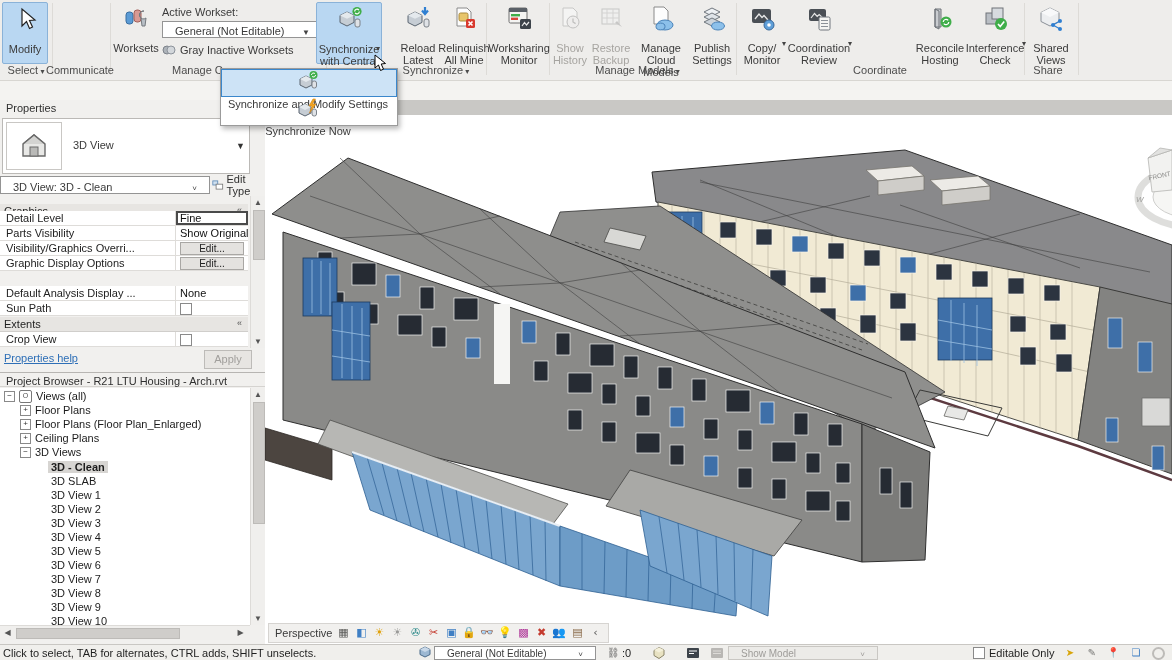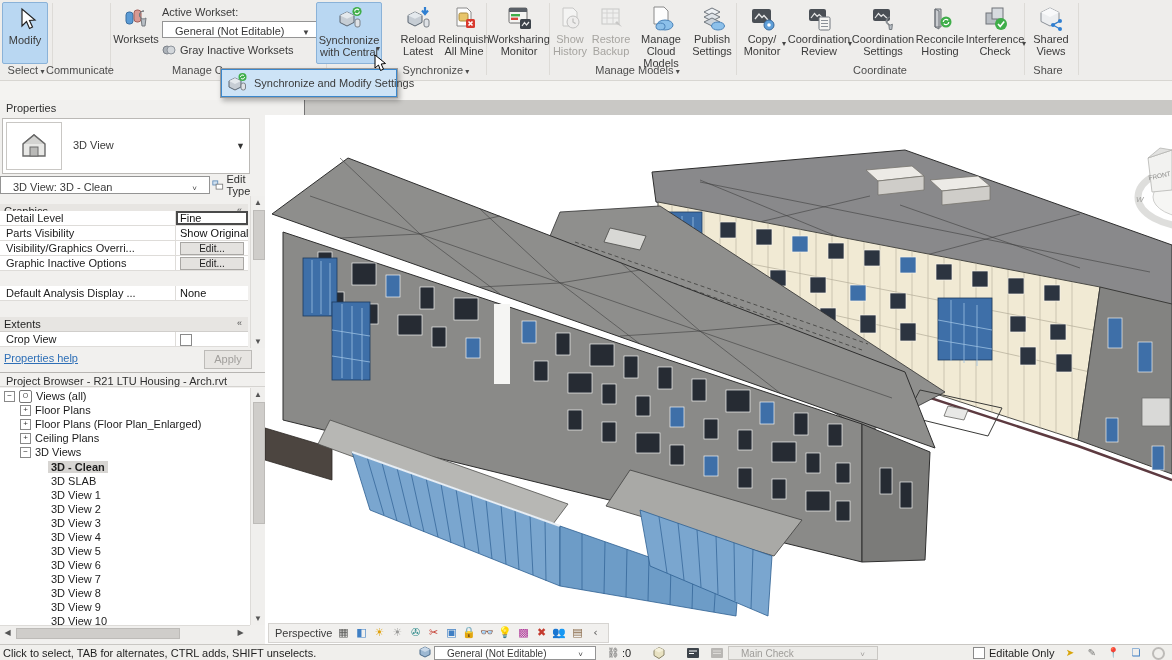--- a/index.html
+++ b/index.html
@@ -2,39 +2,39 @@
 <html><head>
 <meta charset="utf-8">
 <style>
   html,body{margin:0;padding:0;background:#888;}
   .screen{position:relative;width:1172px;height:660px;overflow:hidden;background:#fff;
     font-family:"Liberation Sans",sans-serif;font-size:11px;color:#3a3a3a;-webkit-font-smoothing:antialiased;}
   
   #ribbon{position:absolute;left:0;top:0;width:1172px;height:80px;background:#eeedeb;border-bottom:1px solid #d8d6d2;}
   .rbtn{position:absolute;top:2px;height:62px;display:flex;flex-direction:column;align-items:center;
     text-align:center;line-height:12px;color:#3b3b3b;cursor:default;padding-top:3px;box-sizing:border-box;}
-  .rbtn .lab{margin-top:1px;}
+  .rbtn .lab{margin-top:10px;}
   .rbtn.hl{background:#b9d7f2;border:1px solid #8ab2d8;border-radius:2px;}
   .rbtn.dis{color:#a6a4a0;}
   .rbtn.dis svg{opacity:.45;filter:grayscale(1);}
   .vsep{position:absolute;top:3px;height:72px;width:1px;background:#dddbd7;}
   .grp{position:absolute;top:64px;height:13px;font-size:11px;color:#4c4c4c;text-align:center;white-space:nowrap;}
   .caret::after{content:" ▾";font-size:8px;color:#4c4c4c;}
   .minicaret{position:absolute;font-size:8px;color:#444;}
   .icx{width:27px;height:27px;flex:none;}
   .awlabel{position:absolute;left:162px;top:6px;color:#3b3b3b;}
   .combo{box-sizing:border-box;background:#fff;border:1px solid #949494;display:flex;align-items:flex-end;
     padding:0 12px;white-space:nowrap;overflow:hidden;}
   .combo .dd{margin-left:auto;font-size:8px;color:#444;}
   #aw-combo{position:absolute;left:162px;top:21px;width:161px;height:17px;}
   #grayinactive{position:absolute;left:162px;top:43px;display:flex;align-items:center;gap:4px;}
   
   #sync-menu{position:absolute;left:220px;top:68px;width:176px;background:#fff;border:1px solid #9b9b9b;
     box-shadow:2px 3px 5px rgba(0,0,0,.28);z-index:50;}
-  .mitem{height:28px;display:flex;align-items:center;gap:6px;padding:0 6px 0 4px;white-space:nowrap;box-sizing:border-box;}
+  .mitem{height:28px;display:flex;align-items:center;gap:6px;padding:0 6px 0 4px;white-space:nowrap;box-sizing:border-box;flex-direction:column;}
   .mitem.sel{background:#cde3f6;border:1px solid #3a87cc;}
   .mitem svg{width:22px;height:22px;flex:none;}
   #menu-cursor{position:absolute;left:374px;top:54px;z-index:60;}
   
   #subband{position:absolute;left:0;top:81px;width:1172px;height:19px;background:#f4f3f1;}
   #topband{position:absolute;left:265px;top:100px;width:907px;height:15px;background:#c9c8c5;}
   
   #leftcol{position:absolute;left:0;top:100px;width:305px;height:544px;background:#f1f0ee;border-right:1px solid #737373;box-sizing:border-box;}
   .pal-title{position:absolute;left:0;width:100%;height:15px;padding:2px 0 0 6px;box-sizing:border-box;color:#2f2f2f;background:#f1f0ee;}
   #type-box{position:absolute;left:2px;top:18px;width:246px;height:54px;background:#fff;border:1px solid #bbb9b6;}
@@ -226,28 +226,20 @@
       <svg class="icx" viewBox="0 0 27 27">
         <rect x="3" y="4" width="17" height="12" rx="2" fill="#4a4f55"></rect>
         <path d="M5 13l3.5-4.5 2.7 3 2-2 3.6 3.5" stroke="#e8e8e8" stroke-width="1.2" fill="none"></path>
         <rect x="13" y="12" width="11" height="13" rx="1.5" fill="#f4f4f2" stroke="#70777e"></rect>
         <path d="M15 15.5h7M15 18.5h7M15 21.5h7" stroke="#8a9097" stroke-width="1.2"></path>
       </svg>
       <span class="lab">Coordination Review</span>
       <span class="minicaret" style="right:-2px;bottom:14px">▾</span>
     </div>
 
-    <div class="rbtn" style="left:852px;width:62px">
-      <svg class="icx" viewBox="0 0 27 27">
-        <rect x="3" y="4" width="17" height="12" rx="2" fill="#4a4f55"></rect>
-        <path d="M5 13l3.5-4.5 2.7 3 2-2 3.6 3.5" stroke="#e8e8e8" stroke-width="1.2" fill="none"></path>
-        <path d="M20 12a4 4 0 1 0 2.4 7.2l-.6 5.3h-2.4l-.6-5.3A4 4 0 0 1 20 12z" fill="#b8bfc6" stroke="#74797e"></path>
-      </svg>
-      <span class="lab">Coordination Settings</span>
-    </div>
 
     <div class="rbtn" style="left:916px;width:48px">
       <svg class="icx" viewBox="0 0 27 27">
         <path d="M8 4h6v18H8zM8 4l4 2v18l-4-2z" fill="#c9ccd0" stroke="#6e7378"></path>
         <circle cx="19" cy="17" r="5.5" fill="#3fae49"></circle>
         <path d="M16.2 17a2.8 2.8 0 0 1 5-1.6M21.8 17a2.8 2.8 0 0 1-5 1.6" stroke="#fff" stroke-width="1.2" fill="none"></path>
       </svg>
       <span class="lab">Reconcile Hosting</span>
     </div>
 
@@ -289,20 +281,29 @@
   <div id="sync-menu">
     <div class="mitem sel">
       <svg viewBox="0 0 22 22">
         <path d="M9 6l6 3v6l-6 3-6-3V9z" fill="#c6cdd4" stroke="#5a6570"></path>
         <path d="M9 6l6 3-6 3-6-3z" fill="#e4e9ed"></path>
         <rect x="15" y="11" width="4.5" height="7" rx="2" fill="#dfe2e6" stroke="#7c8289"></rect>
         <circle cx="16.5" cy="5" r="4" fill="#3fae49"></circle>
         <path d="M14.5 5a2 2 0 0 1 3.6-1.2M18.5 5a2 2 0 0 1-3.6 1.2" stroke="#fff" stroke-width="1" fill="none"></path>
       </svg>
       <span>Synchronize and Modify Settings</span>
+    </div>
+    <div class="mitem">
+      <svg viewBox="0 0 22 22">
+        <path d="M8 7l6 3v6l-6 3-6-3v-6z" fill="#c6cdd4" stroke="#5a6570"></path>
+        <path d="M8 7l6 3-6 3-6-3z" fill="#e4e9ed"></path>
+        <rect x="15" y="12" width="4.5" height="7" rx="2" fill="#dfe2e6" stroke="#7c8289"></rect>
+        <path d="M16 2l-4 7h3l-2.5 7 6.5-9h-3.5l3-5z" fill="#f5a623" stroke="#c77f12" stroke-width="0.6"></path>
+      </svg>
+      <span>Synchronize Now</span>
     </div>
   </div>
   <svg id="menu-cursor" width="14" height="18" viewBox="0 0 14 18">
     <path d="M1 1 L1 14 L4.5 11 L6.5 16.5 L9.5 15.2 L7.2 10 L11.5 9.5 Z" fill="#fff" stroke="#000" stroke-width="1"></path>
   </svg>
 
   <div id="leftcol">
 
     <div class="pal-title" style="top:0"><span>Properties</span></div>
     <div id="type-box">
@@ -337,26 +338,30 @@
     </div>
     <div class="prow" style="top:111px">
       <span class="pl">Detail Level</span>
       <span class="pv selcell">Fine</span>
     </div>
     <div class="prow" style="top:141px">
       <span class="pl">Visibility/Graphics Overri...</span>
       <span class="pv"><span class="editbtn">Edit...</span></span>
     </div>
     <div class="prow" style="top:156px">
-      <span class="pl">Graphic Inactive Options</span>
+      <span class="pl">Graphic Display Options</span>
       <span class="pv"><span class="editbtn">Edit...</span></span>
     </div>
     <div class="prow" style="top:186px">
       <span class="pl">Default Analysis Display ...</span>
       <span class="pv">None</span>
+    </div>
+    <div class="prow" style="top:201px">
+      <span class="pl">Sun Path</span>
+      <span class="pv"><span class="cb"></span></span>
     </div>
     <div class="sechead" style="top:217px">
       <span>Extents</span><span class="pinch">«</span>
     </div>
     <div class="prow" style="top:232px">
       <span class="pl">Crop View</span>
       <span class="pv"><span class="cb"></span></span>
     </div>
 
     <a id="props-help">Properties help</a>
@@ -638,21 +643,21 @@
     </svg>
     <svg class="sb-ic" style="left:686px" viewBox="0 0 14 14">
       <rect x="1" y="2" width="12" height="10" rx="1" fill="#3d434a"></rect>
         <path d="M3 5h8M3 7.5h5" stroke="#fff" stroke-width="1.2"></path>
     </svg>
     <svg class="sb-ic" style="left:710px" viewBox="0 0 14 14">
       <rect x="1" y="2" width="12" height="10" rx="1" fill="#b9b7b4"></rect>
         <path d="M3 5h8M3 7.5h8" stroke="#dddbd8" stroke-width="1.2"></path>
     </svg>
     <div id="sb-mm-combo" class="combo">
-      <span>Main Check</span>
+      <span>Show Model</span>
       <span class="dd" style="color:#9e9c99">˅</span>
     </div>
 
     <div id="sb-editable">
       <span class="cb"></span>
       <span>Editable Only</span>
     </div>
 
     <span class="sb-ic glyph" style="left:1063px;color:#d8a50a">➤</span>
     <span class="sb-ic glyph" style="left:1085px;color:#7a7a78">✎</span>

